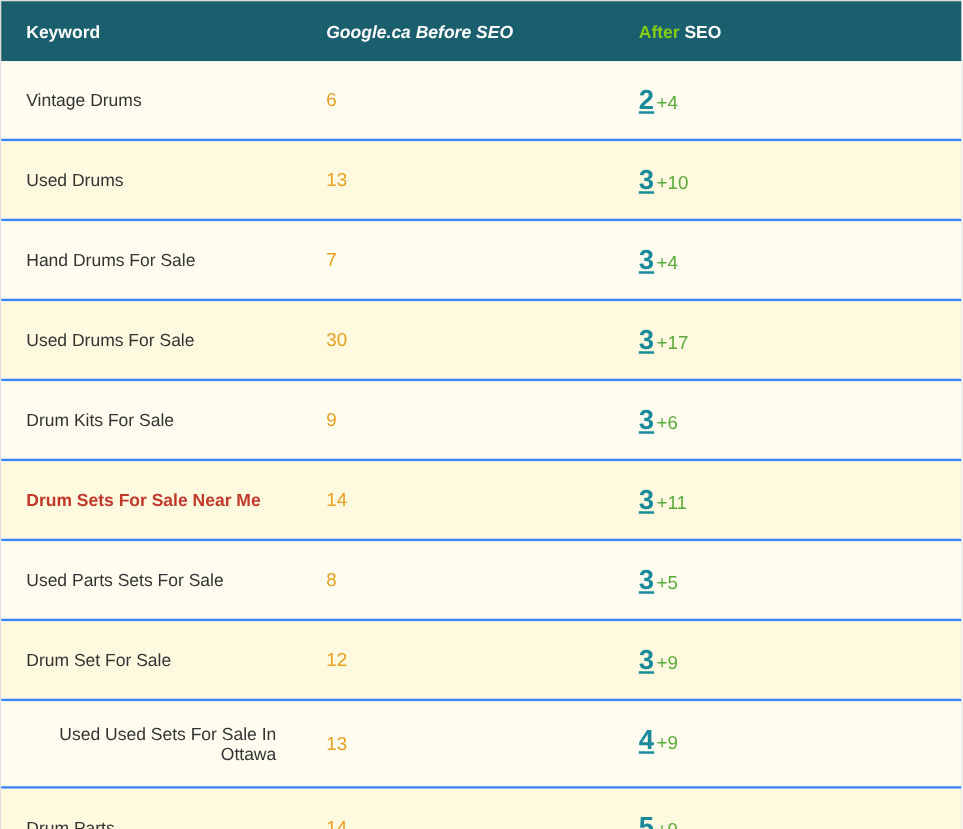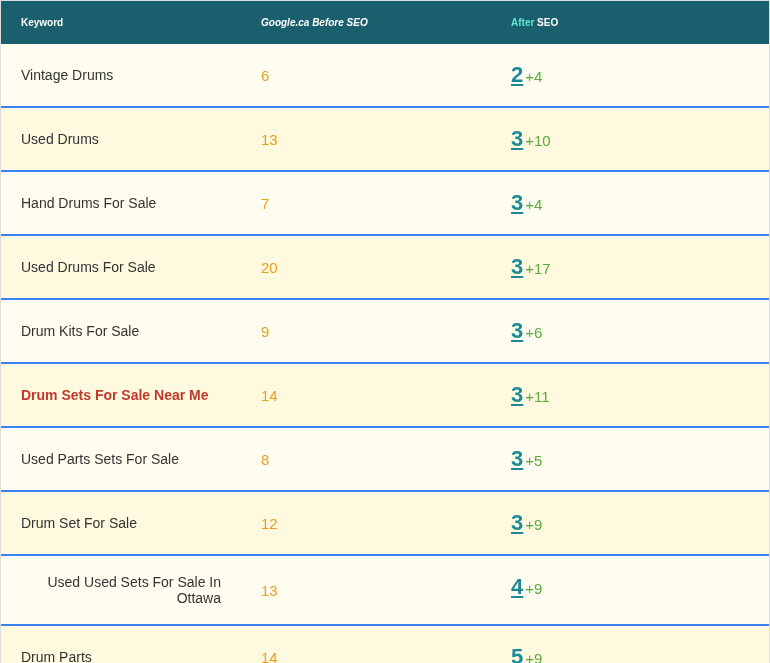--- a/index.html
+++ b/index.html
@@ -21,21 +21,21 @@
     }
 
     .table-header {
       display: grid;
       grid-template-columns: 240px 250px 280px;
       background-color: #1a5f6e;
     }
 
     .header-cell {
       padding: 16px 20px;
-      font-size: 10px;
+      font-size: 14px;
       font-weight: bold;
     }
 
     .header-keyword {
       color: #ffffff;
     }
 
     .header-before {
       color: #4db8e0;
       font-style: italic;
@@ -43,21 +43,21 @@
 
     .header-before span {
       color: #ffffff;
     }
 
     .header-after {
       color: #e8b84b;
     }
 
     .header-after span {
-      color: #5eead4;
+      color: #84cc16;
     }
 
     .table-row {
       display: grid;
       grid-template-columns: 240px 250px 280px;
       border-bottom: 2px solid #3b82f6;
       text-align: right;
     }
 
     .table-row:nth-child(odd) {
@@ -143,21 +143,21 @@
       <div class="table-row">
       <div class="cell cell-keyword">Hand Drums For Sale</div>
       <div class="cell cell-before">7</div>
       <div class="cell cell-after">
         <span class="after-rank">3</span>
         <span class="after-change">+4</span>
       </div>
     </div>
       <div class="table-row">
       <div class="cell cell-keyword">Used Drums For Sale</div>
-      <div class="cell cell-before">20</div>
+      <div class="cell cell-before">30</div>
       <div class="cell cell-after">
         <span class="after-rank">3</span>
         <span class="after-change">+17</span>
       </div>
     </div>
       <div class="table-row">
       <div class="cell cell-keyword">Drum Kits For Sale</div>
       <div class="cell cell-before">9</div>
       <div class="cell cell-after">
         <span class="after-rank">3</span>

